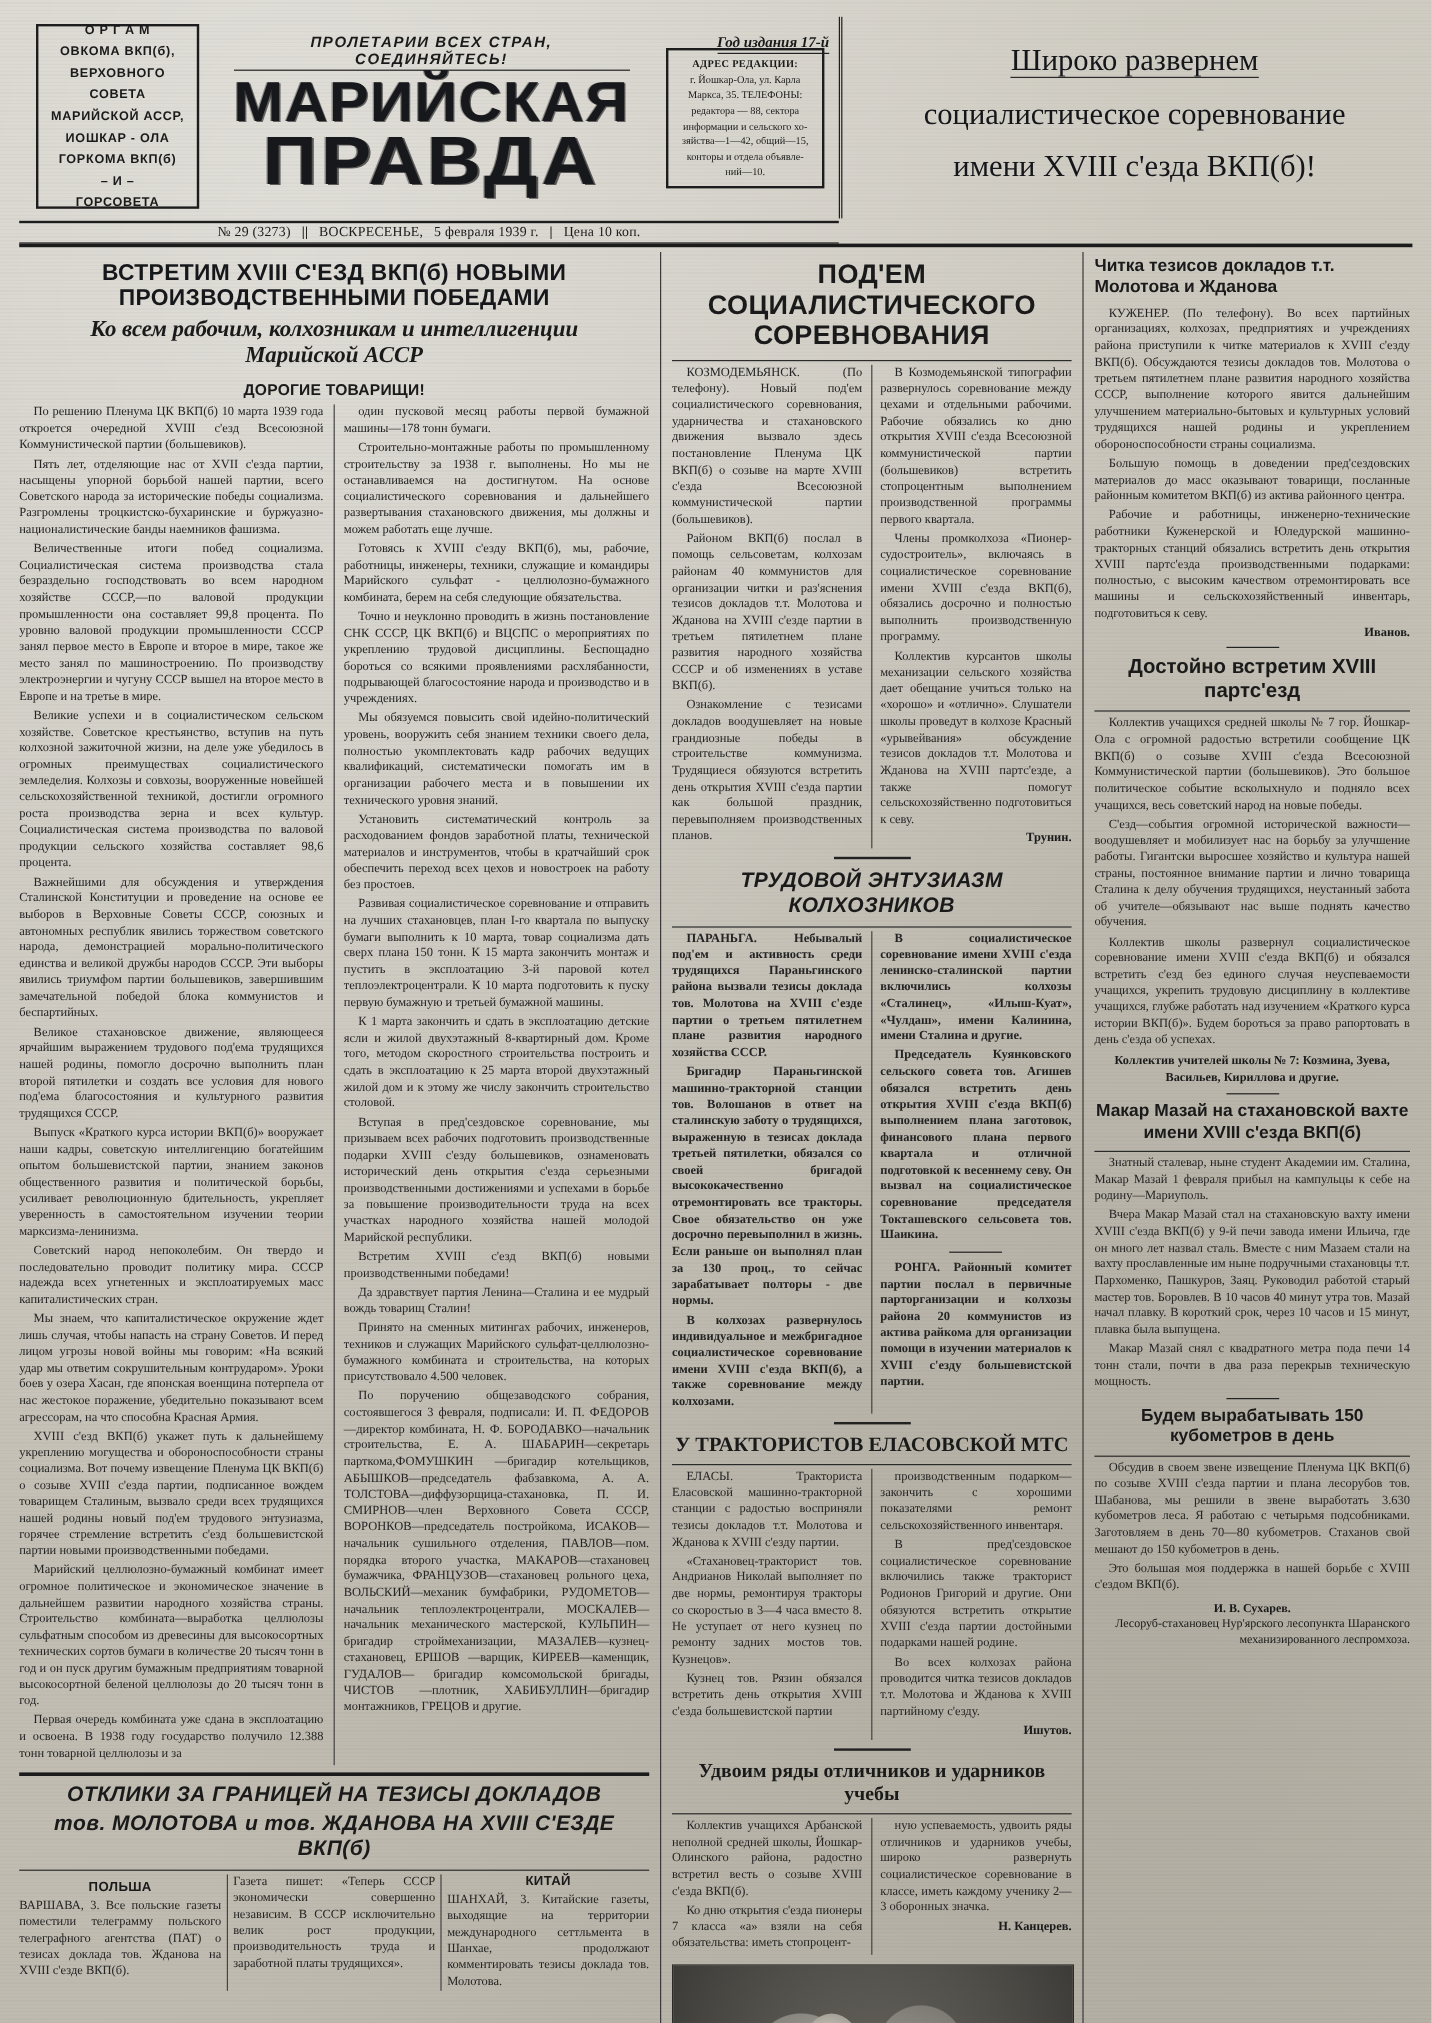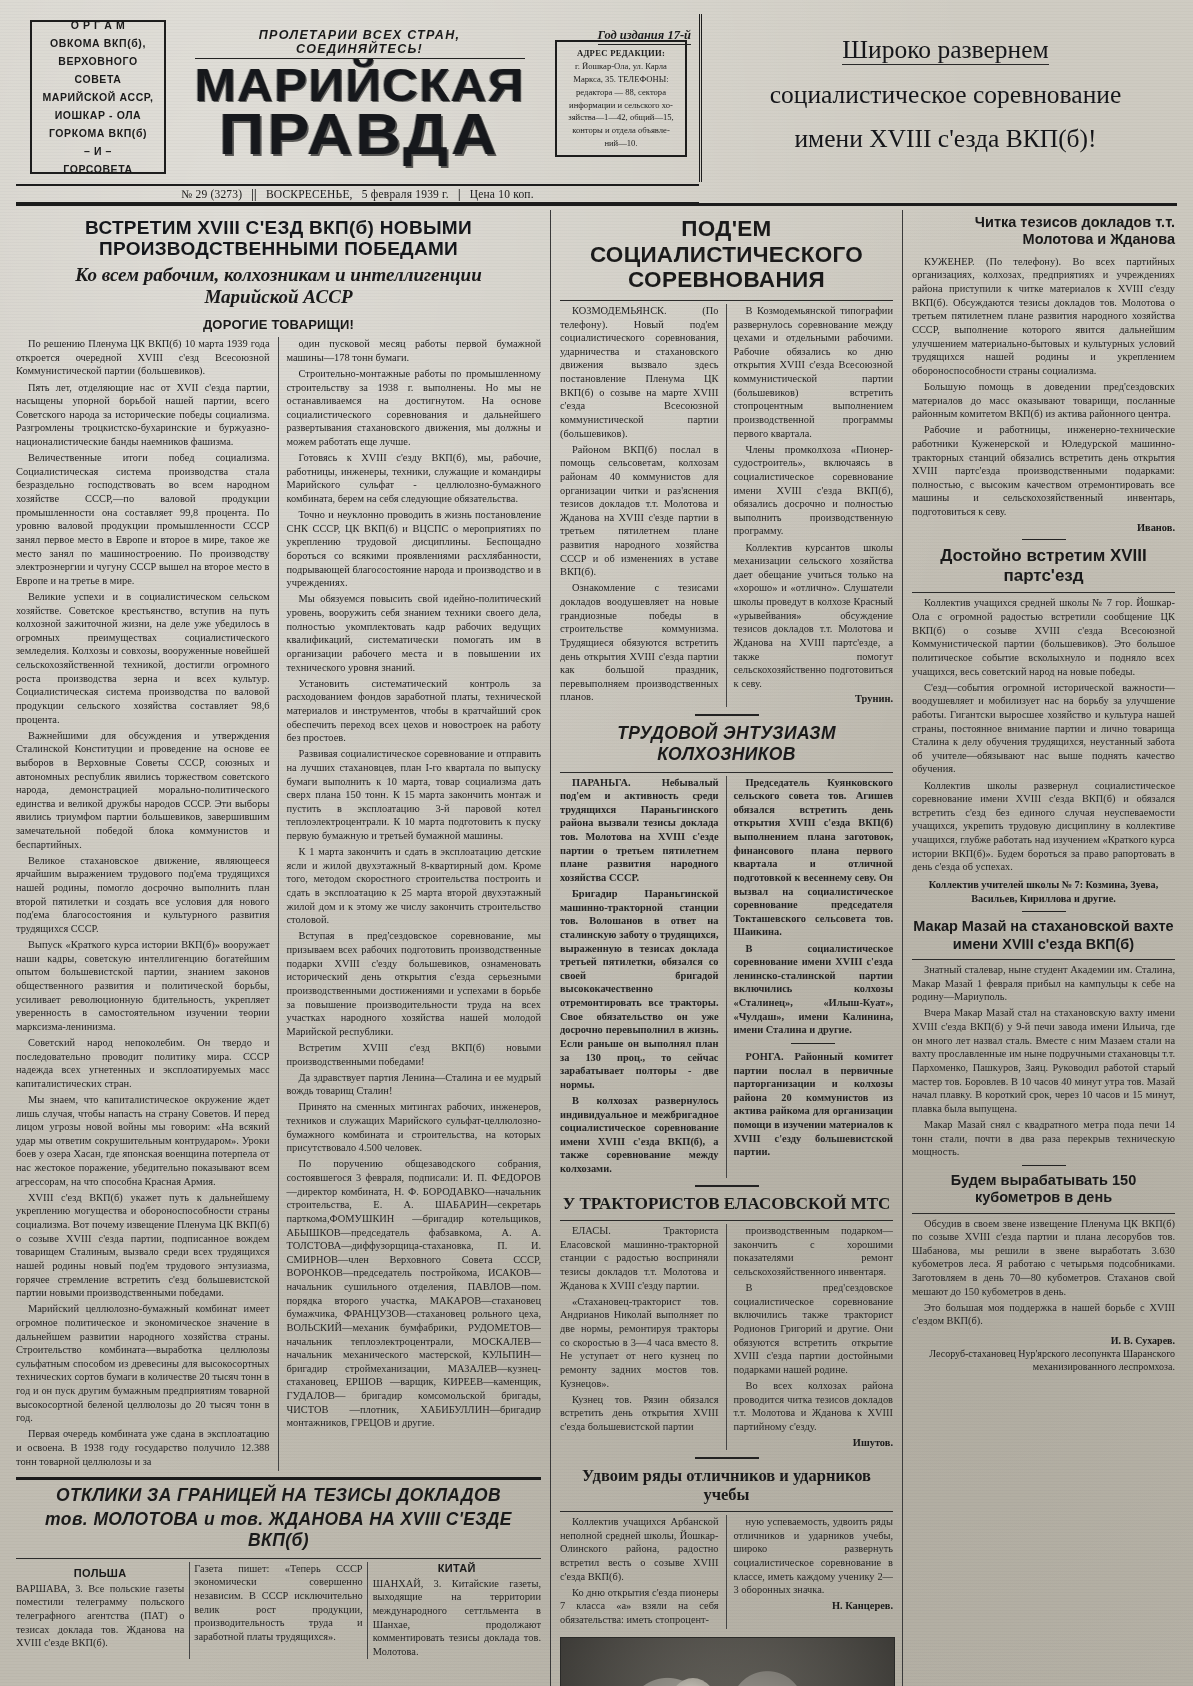--- a/index.html
+++ b/index.html
@@ -98,21 +98,21 @@
   }
   .h-sub{
     font-family:"Liberation Serif",serif;font-style:italic;font-weight:bold;
     text-align:center;font-size:19px;line-height:1.2;margin:0 0 8px 0;
   }
   .h-mid{
     font-family:"Liberation Sans",sans-serif;font-weight:bold;text-align:center;
     font-size:22.5px;line-height:1.14;letter-spacing:.3px;margin:6px 0 7px 0;
   }
   .h-right{
-    font-family:"Liberation Sans",sans-serif;font-weight:bold;text-align:right;
+    font-family:"Liberation Sans",sans-serif;font-weight:bold;text-align:left;
     font-size:14.5px;line-height:1.2;margin:4px 0 6px 0;
   }
   .h-right.ctr{text-align:center;}
   .h-ital{
     font-family:"Liberation Sans",sans-serif;font-style:italic;font-weight:bold;
     text-align:center;font-size:17.5px;letter-spacing:.4px;margin:5px 0 7px 0;
   }
   .h-band{
     font-family:"Liberation Serif",serif;font-weight:bold;text-align:center;
     font-size:17px;margin:6px 0 6px 0;
@@ -150,21 +150,21 @@
     background:radial-gradient(circle at 40% 35%,#d6d2c7,#8a867d);}
   .photo .vig{position:absolute;inset:0;
     background:radial-gradient(ellipse at center, rgba(0,0,0,0) 40%, rgba(0,0,0,.45) 100%);}
   .col-break{break-inside:avoid;}
   .names{font-family:"Liberation Serif",serif;font-size:10.2px;text-align:center;
     font-weight:bold;line-height:1.34;margin:4px 0;}
   .sub-h{font-family:"Liberation Sans",sans-serif;font-weight:bold;font-size:11px;
     text-align:center;margin:5px 0 3px 0;letter-spacing:.3px;}
   .foot-sig{font-family:"Liberation Serif",serif;font-size:10px;text-align:right;
     line-height:1.3;margin-top:6px;}
-  .foot-sig b{display:block;}
+  .foot-sig b{display:block;text-align:center;}
 </style>
 </head>
 <body>
 
 <div class="page">
   <div class="grain"></div>
 
   <div class="masthead">
 
     <div class="mast-left">
@@ -311,22 +311,22 @@
       <div class="h-ital">ТРУДОВОЙ ЭНТУЗИАЗМ КОЛХОЗНИКОВ</div>
       <div class="hr-thin"></div>
 
       <div style="display:flex;font-weight:bold;">
         <div style="width:50%;padding-right:7px;border-right:1px solid #454545;box-sizing:border-box;">
           <p class="body">ПАРАНЬГА. Небывалый под'ем и активность среди трудящихся Параньгинского района вызвали тезисы доклада тов. Молотова на XVIII с'езде партии о третьем пятилетнем плане развития народного хозяйства СССР.</p>
           <p class="body">Бригадир Параньгинской машинно-тракторной станции тов. Волошанов в ответ на сталинскую заботу о трудящихся, выраженную в тезисах доклада третьей пятилетки, обязался со своей бригадой высококачественно отремонтировать все тракторы. Свое обязательство он уже досрочно перевыполнил в жизнь. Если раньше он выполнял план за 130 проц., то сейчас зарабатывает полторы - две нормы.</p>
           <p class="body">В колхозах развернулось индивидуальное и межбригадное социалистическое соревнование имени XVIII с'езда ВКП(б), а также соревнование между колхозами.</p>
         </div>
         <div style="width:50%;padding-left:7px;box-sizing:border-box;">
+          <p class="body">В социалистическое соревнование имени XVIII с'езда ленинско-сталинской партии включились колхозы «Сталинец», «Илыш-Куат», «Чулдаш», имени Калинина, имени Сталина и другие.</p>
           <p class="body">Председатель Куянковского сельского совета тов. Агишев обязался встретить день открытия XVIII с'езда ВКП(б) выполнением плана заготовок, финансового плана первого квартала и отличной подготовкой к весеннему севу. Он вызвал на социалистическое соревнование председателя Токташевского сельсовета тов. Шаикина.</p>
-          <p class="body">В социалистическое соревнование имени XVIII с'езда ленинско-сталинской партии включились колхозы «Сталинец», «Илыш-Куат», «Чулдаш», имени Калинина, имени Сталина и другие.</p>
           <div class="hr-short-sm"></div>
           <p class="body">РОНГА. Районный комитет партии послал в первичные парторганизации и колхозы района 20 коммунистов из актива райкома для организации помощи в изучении материалов к XVIII с'езду большевистской партии.</p>
         </div>
       </div>
 
       <div class="hr-short"></div>
       <div class="h-band">У ТРАКТОРИСТОВ ЕЛАСОВСКОЙ МТС</div>
       <div class="hr-thin"></div>
 
       <div style="display:flex;">

